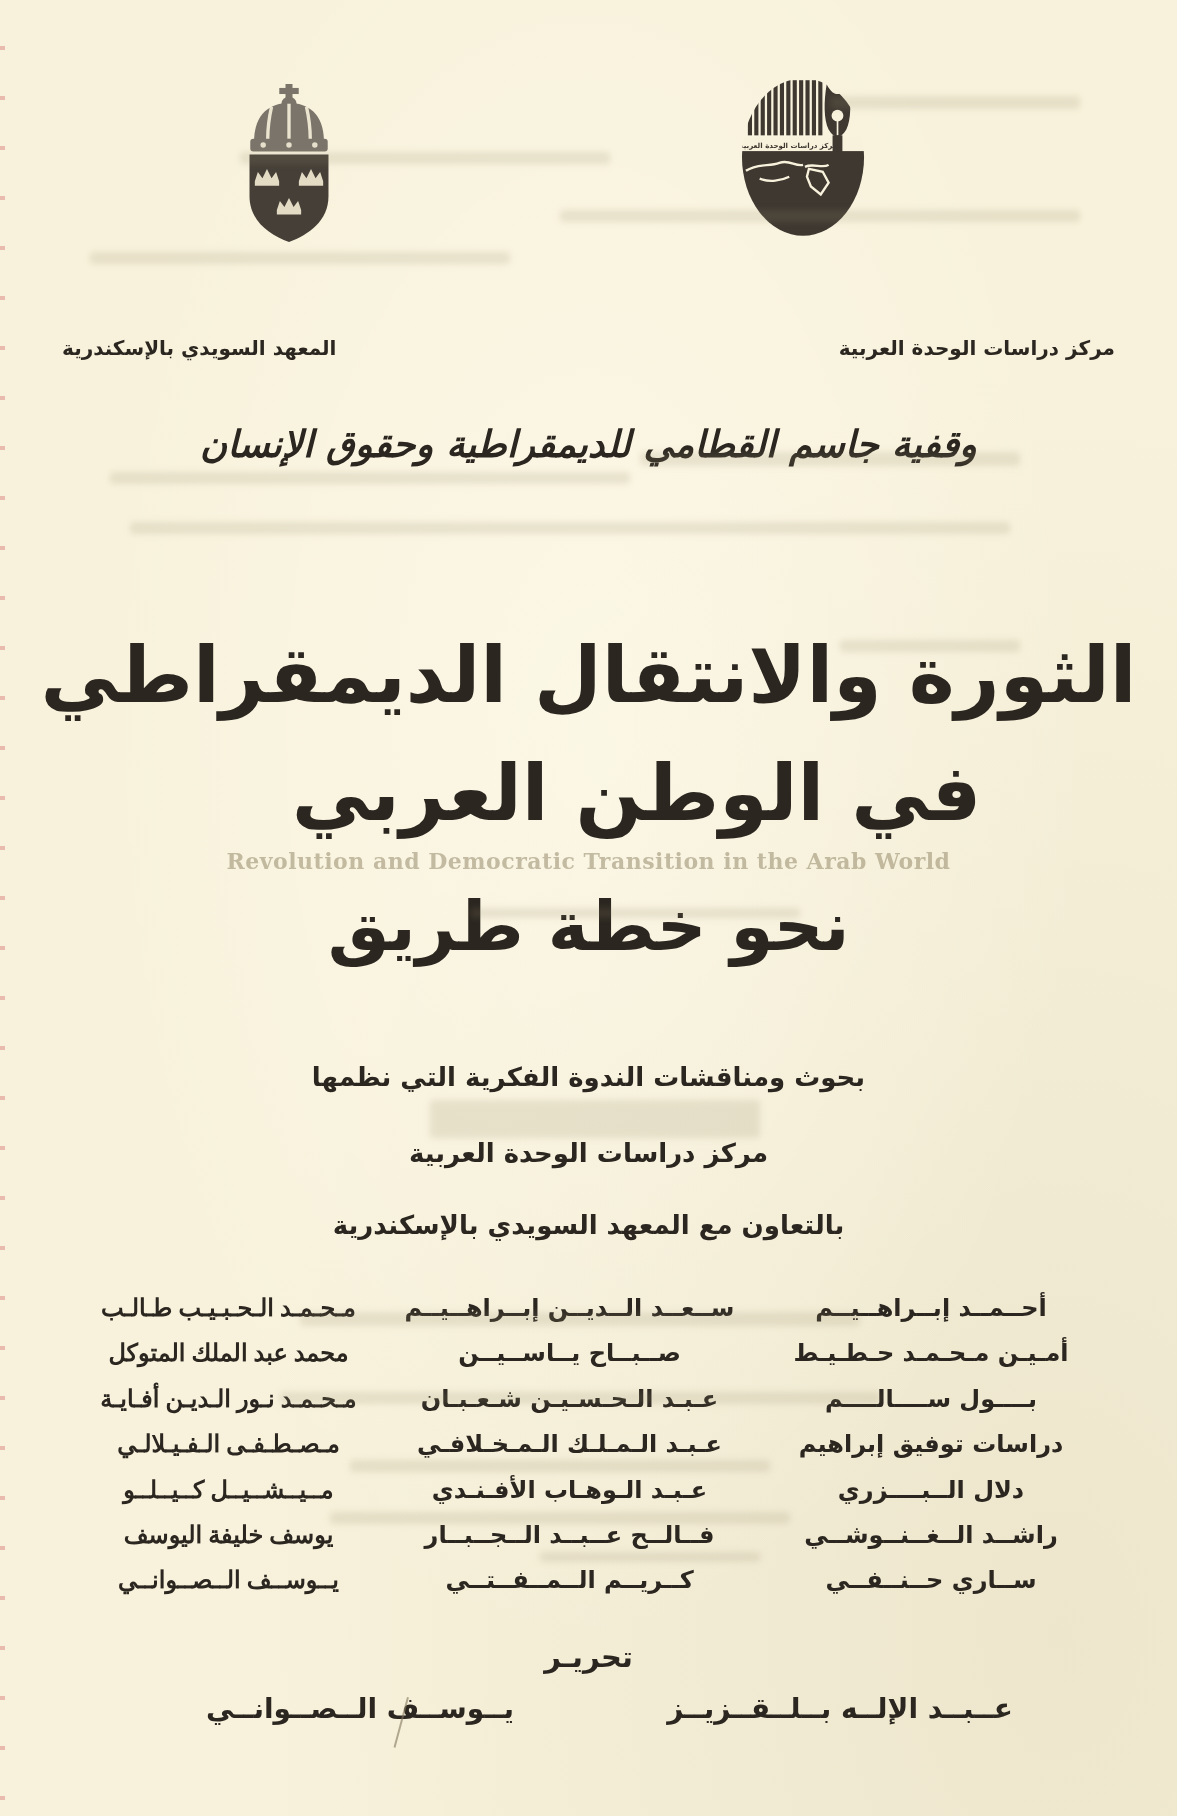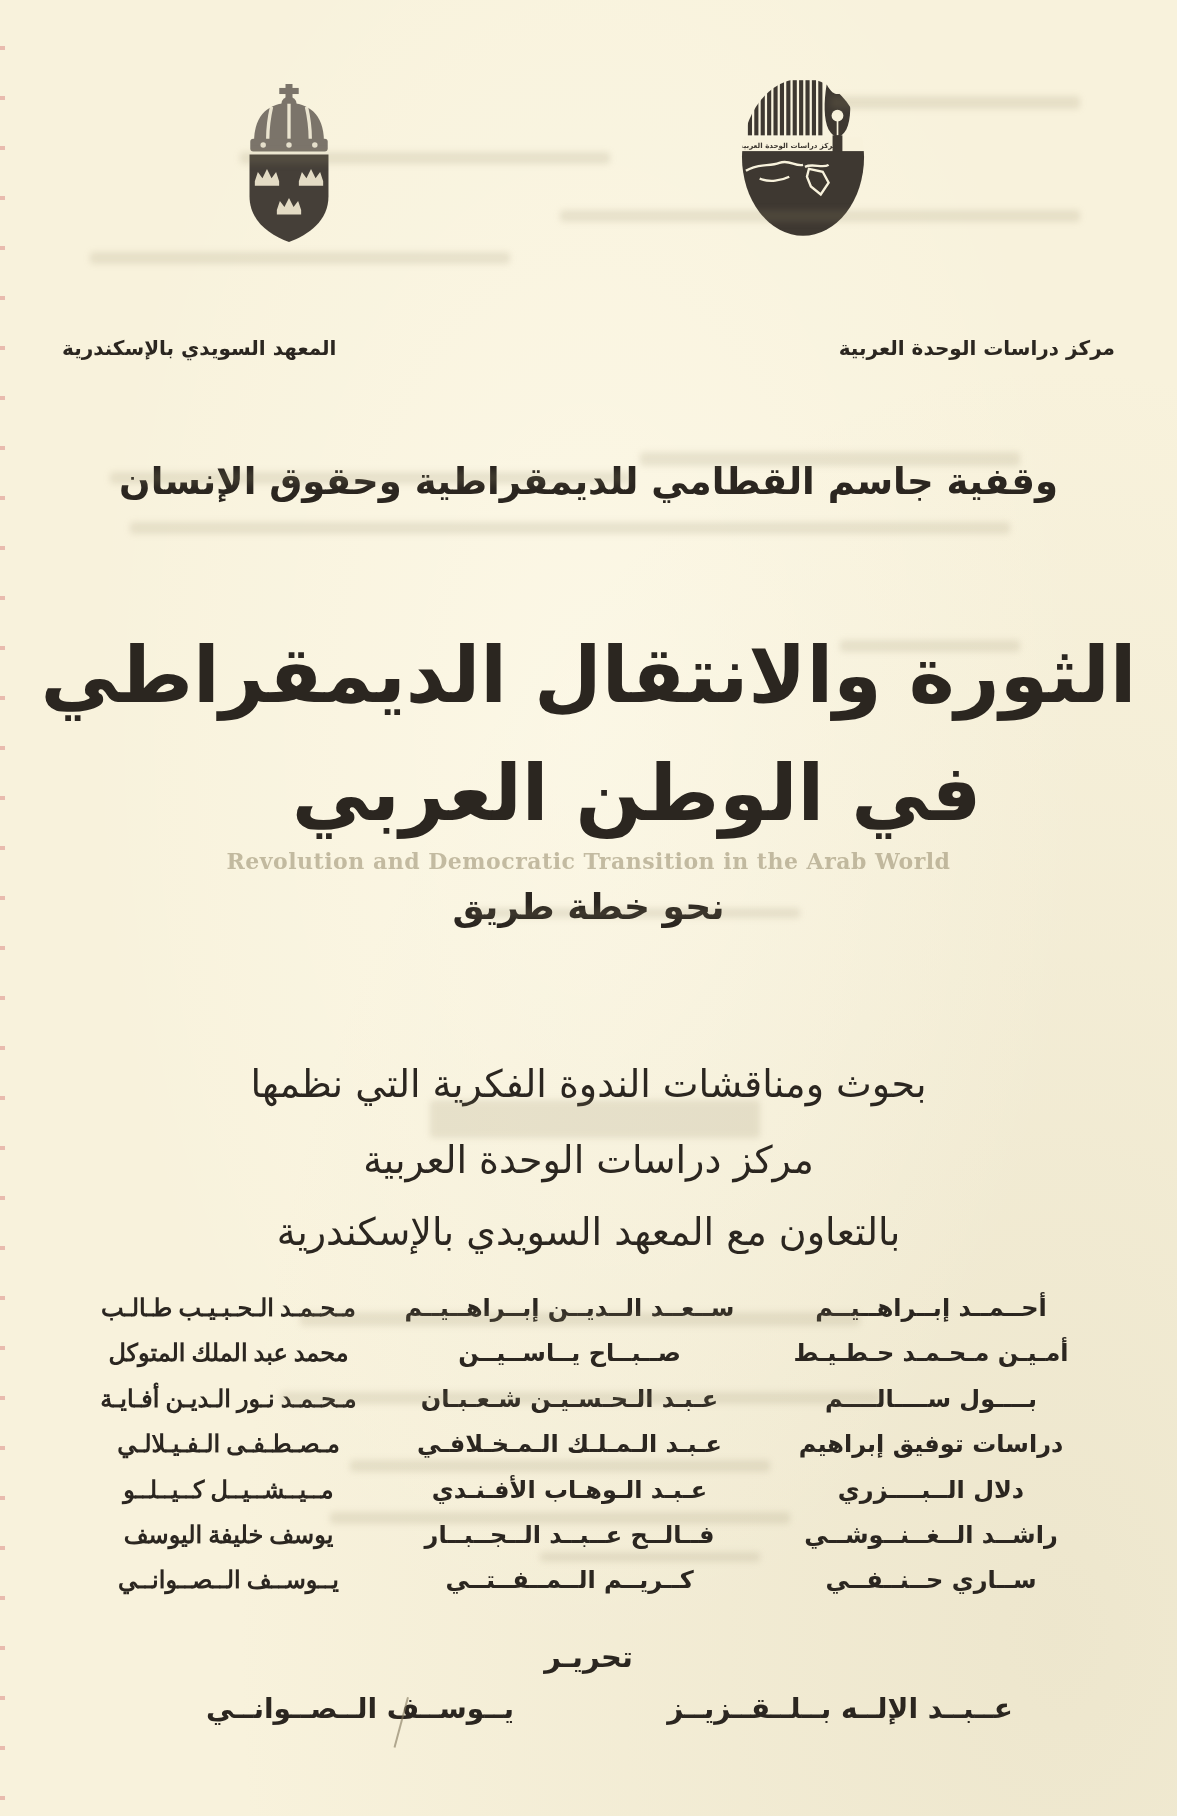--- a/index.html
+++ b/index.html
@@ -15,24 +15,24 @@
   .ar{direction:rtl; unicode-bidi:isolate; white-space:nowrap;}
   .abs{position:absolute;}
   .center{left:0; width:1177px; text-align:center;}
   
   .edge-marks{
     position:absolute; left:0; top:0; width:5px; height:100%;
     background:repeating-linear-gradient(to bottom,
       rgba(214,120,118,0) 0 46px, rgba(214,120,118,.45) 46px 50px);
   }
   .header-org{top:336px; font-size:20px; font-weight:bold; letter-spacing:0;}
-  .endowment{top:460px; font-size:37px; font-weight:bold;}
+  .endowment{top:423px; font-size:37px; font-weight:bold;font-style:italic;}
   .title-line{font-size:78px; font-weight:bold; letter-spacing:1px;}
-  .subtitle{top:886px; font-size:36px; font-weight:bold;}
-  .org-line{font-size:38px; font-weight:normal;}
+  .subtitle{top:886px; font-size:69px; font-weight:bold;}
+  .org-line{font-size:26px; font-weight:bold;}
   .name-col{position:absolute; top:1286px;}
   .name-cell{
     height:45.4px; line-height:45.4px; font-size:24px; font-weight:bold;
     text-align:center; direction:rtl; white-space:nowrap;
   }
   .editors-label{top:1640px; font-size:29px; font-weight:bold;}
   .editor-name{top:1692px; font-size:28px; font-weight:bold; text-align:center;}
   .ghost{
     position:absolute; background:rgba(150,138,105,.18); filter:blur(3px);
     border-radius:4px; pointer-events:none;

